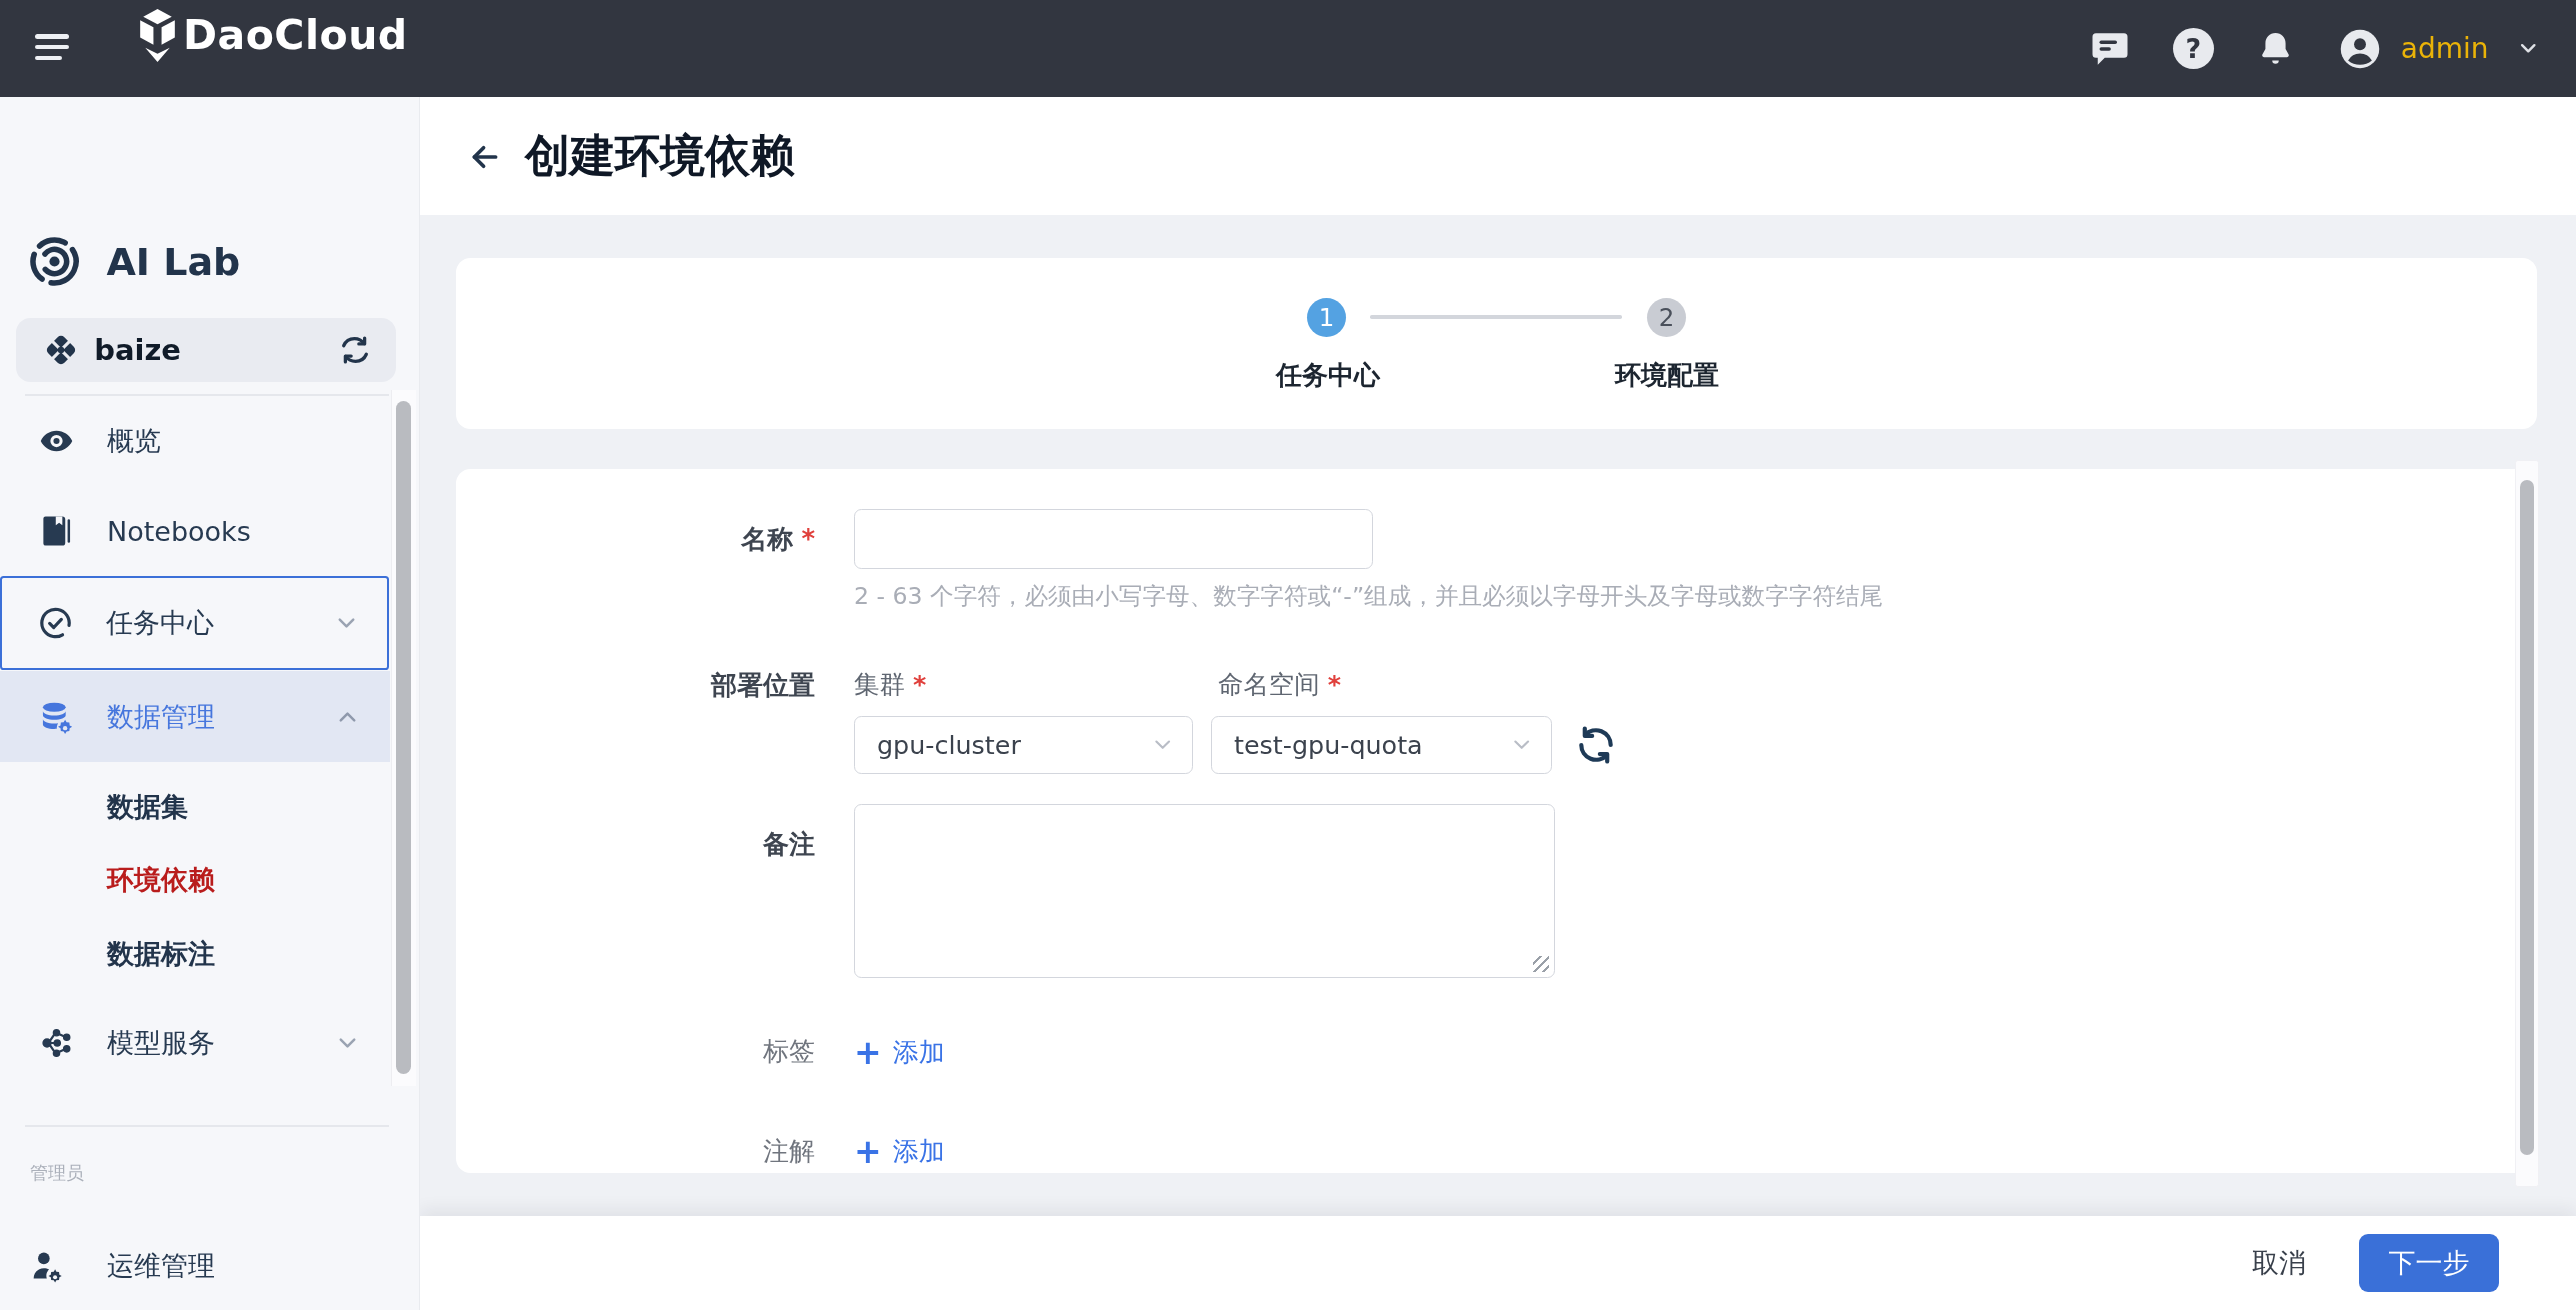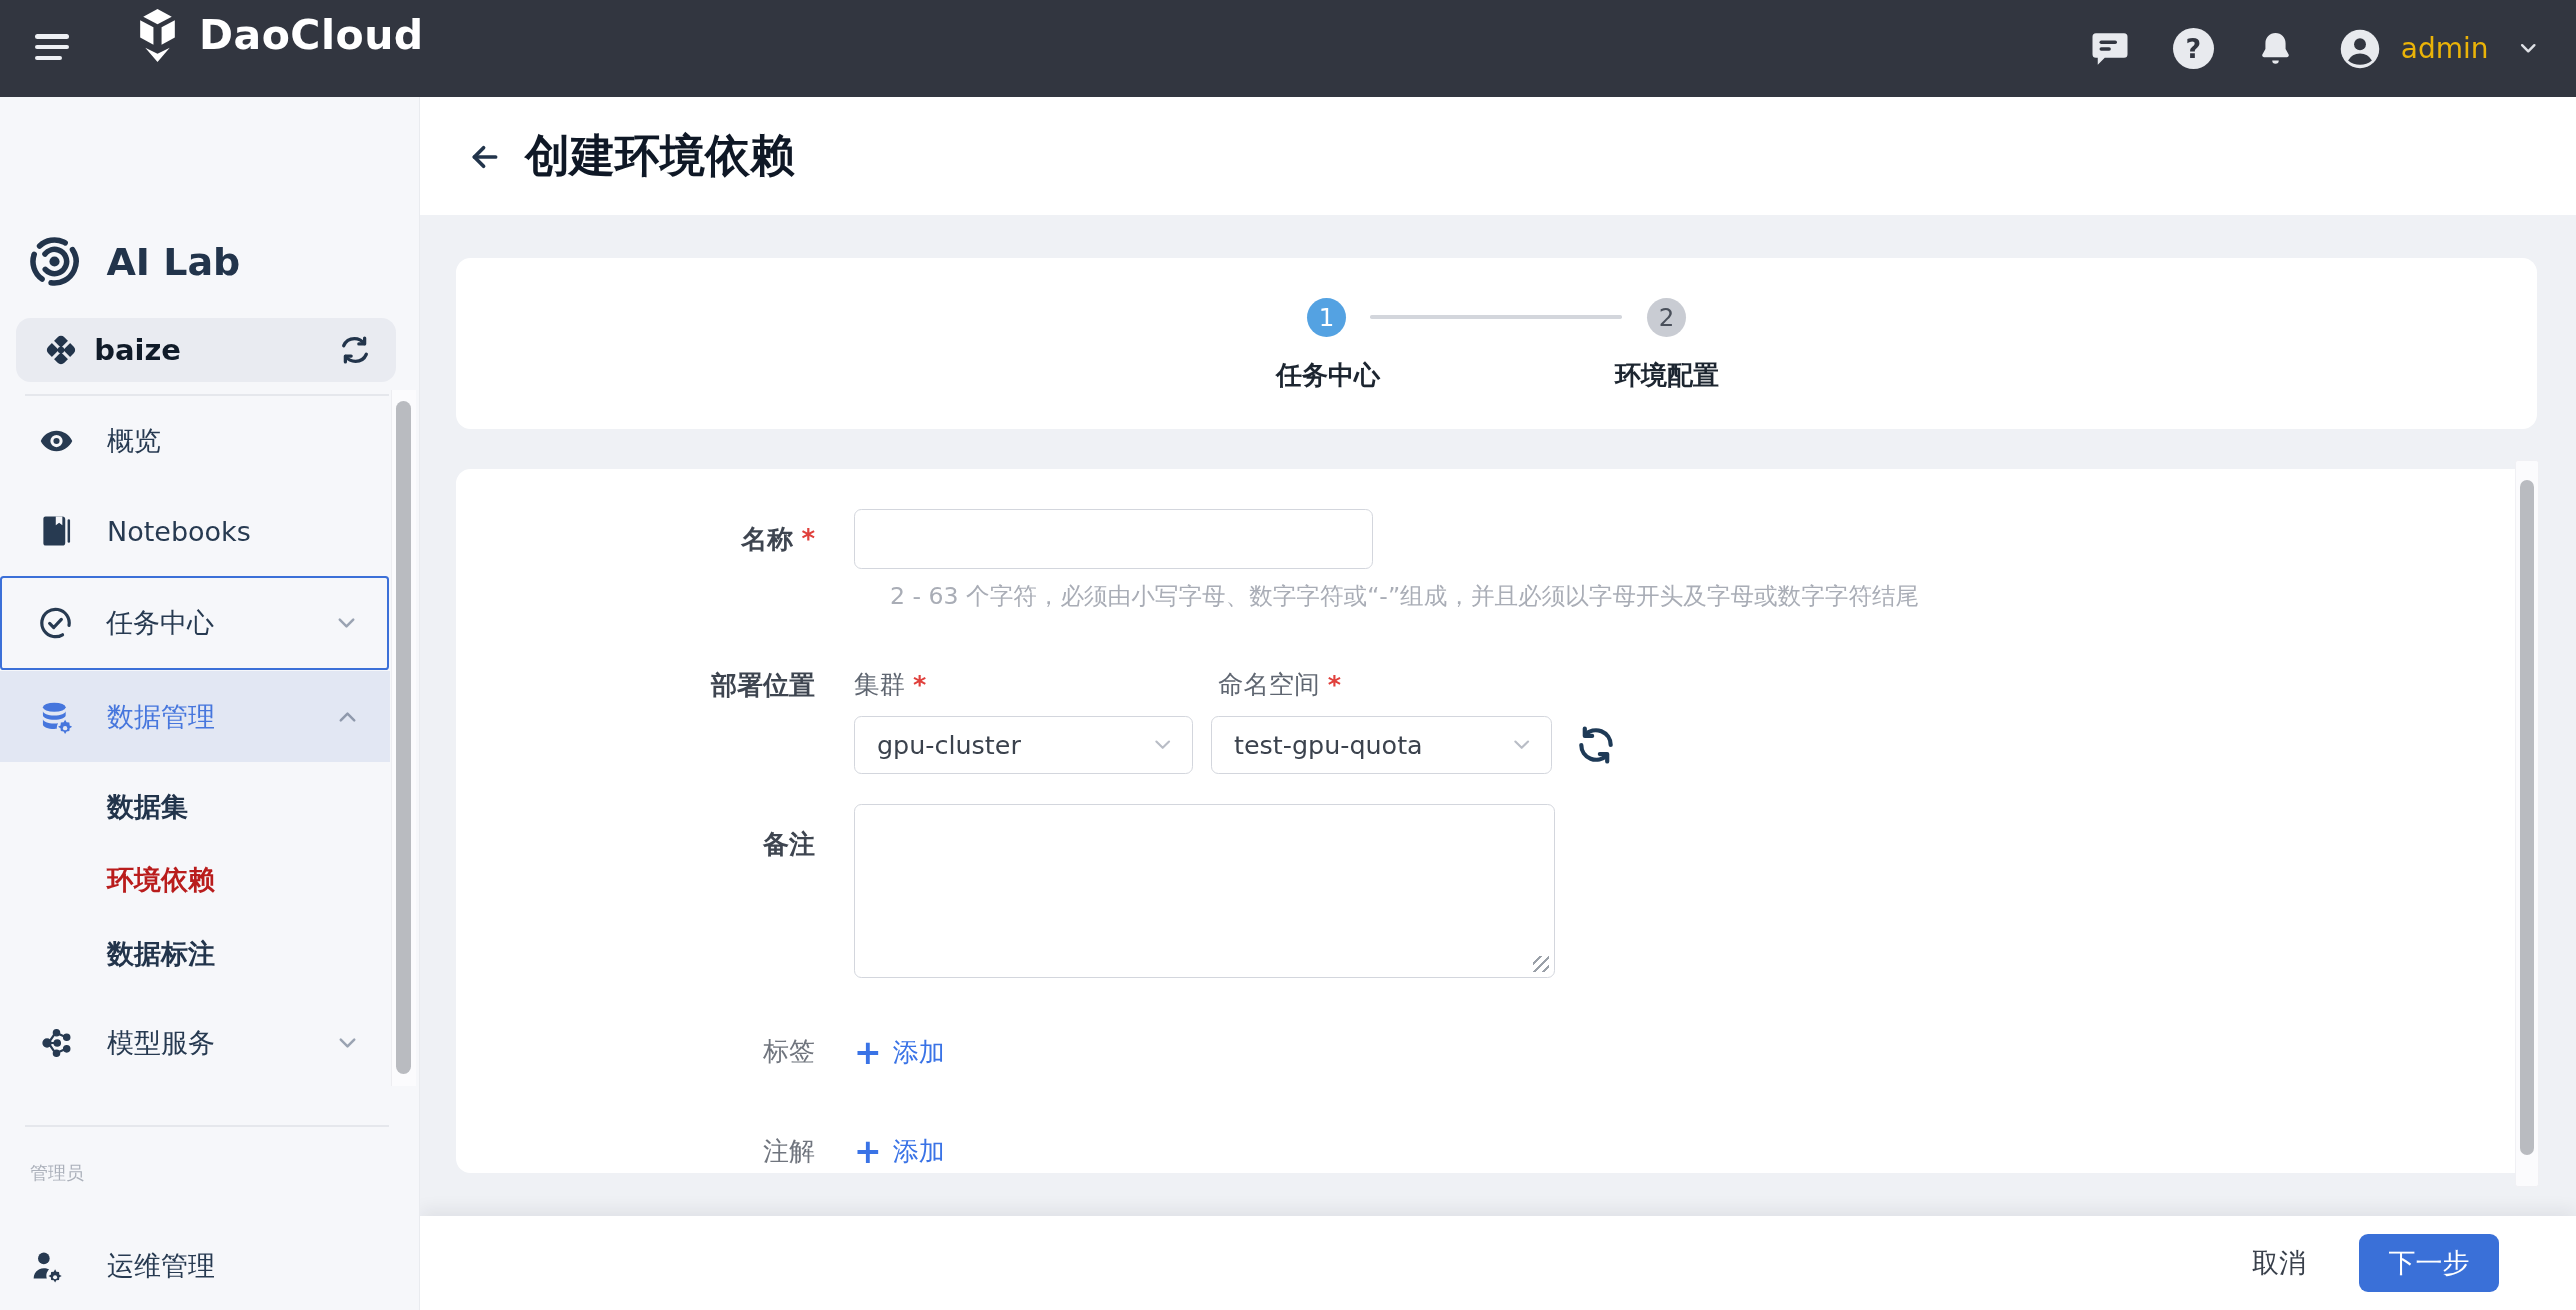--- a/index.html
+++ b/index.html
@@ -8,21 +8,21 @@
     font-family:"DejaVu Sans","Liberation Sans",sans-serif;
     background:#eff1f5; overflow:hidden; color:#22344b;
   }
   .app { position:relative; width:2576px; height:1311px; overflow:hidden; }
 
   
   .topbar { position:absolute; left:0; top:0; width:2576px; height:97px; background:#323640; z-index:30; }
   .hamburger { position:absolute; left:35px; top:34px; width:34px; height:27px; cursor:pointer; }
   .hamburger span { display:block; height:4.5px; background:#eef0f4; border-radius:2.7px; margin-bottom:6.4px; }
   .hamburger span:nth-child(3) { width:27px; margin-bottom:0; }
-  .brand { position:absolute; left:133px; top:0; height:70px; display:flex; align-items:center; gap:17px; }
+  .brand { position:absolute; left:133px; top:0; height:70px; display:flex; align-items:center; gap:1px; }
   .brand svg { width:49px; height:53px; }
   .brand-text { color:#ffffff; font-size:41px; font-weight:700; letter-spacing:0.5px; }
   .topbar-right { position:absolute; right:36px; top:0; height:97px; display:flex; align-items:center; }
   .tb-icon { width:42px; height:42px; color:#e8eaee; display:flex; align-items:center; justify-content:center; cursor:pointer; }
   .tb-icon svg { width:100%; height:100%; }
   .gap46 { margin-right:42px; }
   .help-circle { width:41px; height:41px; border-radius:50%; background:#e8eaee; color:#323640;
     font-size:27px; font-weight:700; display:flex; align-items:center; justify-content:center; }
   .profile { display:flex; align-items:center; margin-left:44px; cursor:pointer; }
   .avatar { width:42px; height:42px; }
@@ -70,21 +70,21 @@
   .step-label { position:absolute; top:100px; width:200px; text-align:center; font-size:26px; font-weight:600; color:#1c2530; }
   .step-line { position:absolute; top:57px; height:3.6px; background:#d3d6dc; border-radius:1.8px; }
 
   .form-card { top:372px; height:704px; }
   .row-label { position:absolute; left:0; width:359px; height:33px; line-height:33px; text-align:right;
     font-size:26px; font-weight:600; color:#3e4550; }
   .row-label .req, .sub-lbl .req { color:#e0403c; margin-left:8.2px; font-weight:700; }
   .row-label.soft { color:#70757e; font-weight:500; }
   .text-input { position:absolute; left:398px; top:40px; width:519px; height:60px; border:1.8px solid #d3d6dd;
     border-radius:7.3px; background:#fff; font-size:25.4px; color:#2f3640; padding:0 18px; outline:none; }
-  .hint { position:absolute; left:398px; top:111px; font-size:23.6px; color:#a9adb6; white-space:nowrap;margin-left:36px; }
+  .hint { position:absolute; left:398px; top:111px; font-size:23.6px; color:#a9adb6; white-space:nowrap; }
   .sub-lbl { position:absolute; top:200px; height:31px; line-height:31px; font-size:25.4px; color:#5f6671; }
   .select { position:absolute; top:247px; height:58px; border:1.8px solid #d3d6dd; border-radius:7.3px; background:#fff;
     display:flex; align-items:center; padding:0 16.3px 0 22px; font-size:25.4px; color:#3b424d; cursor:pointer; }
   .select .sel-chevron { margin-left:auto; width:25.4px; height:25.4px; color:#b9bdc6; }
   .refresh-btn { position:absolute; left:1119px; top:255px; width:42px; height:42px; color:#1e3a57; cursor:pointer; }
   .textarea { position:absolute; left:398px; top:335px; width:701px; height:174px; border:1.8px solid #d3d6dd;
     border-radius:7.3px; background:#fff; resize:none; outline:none; font-size:25.4px; padding:12.7px 18px;
     font-family:inherit; color:#2f3640; }
   .resize-handle { position:absolute; left:1077px; top:487px; width:16.3px; height:16.3px;
     background:repeating-linear-gradient(135deg, transparent 0 4.5px, #9aa0a8 4.5px 6.4px); cursor:nwse-resize; }

